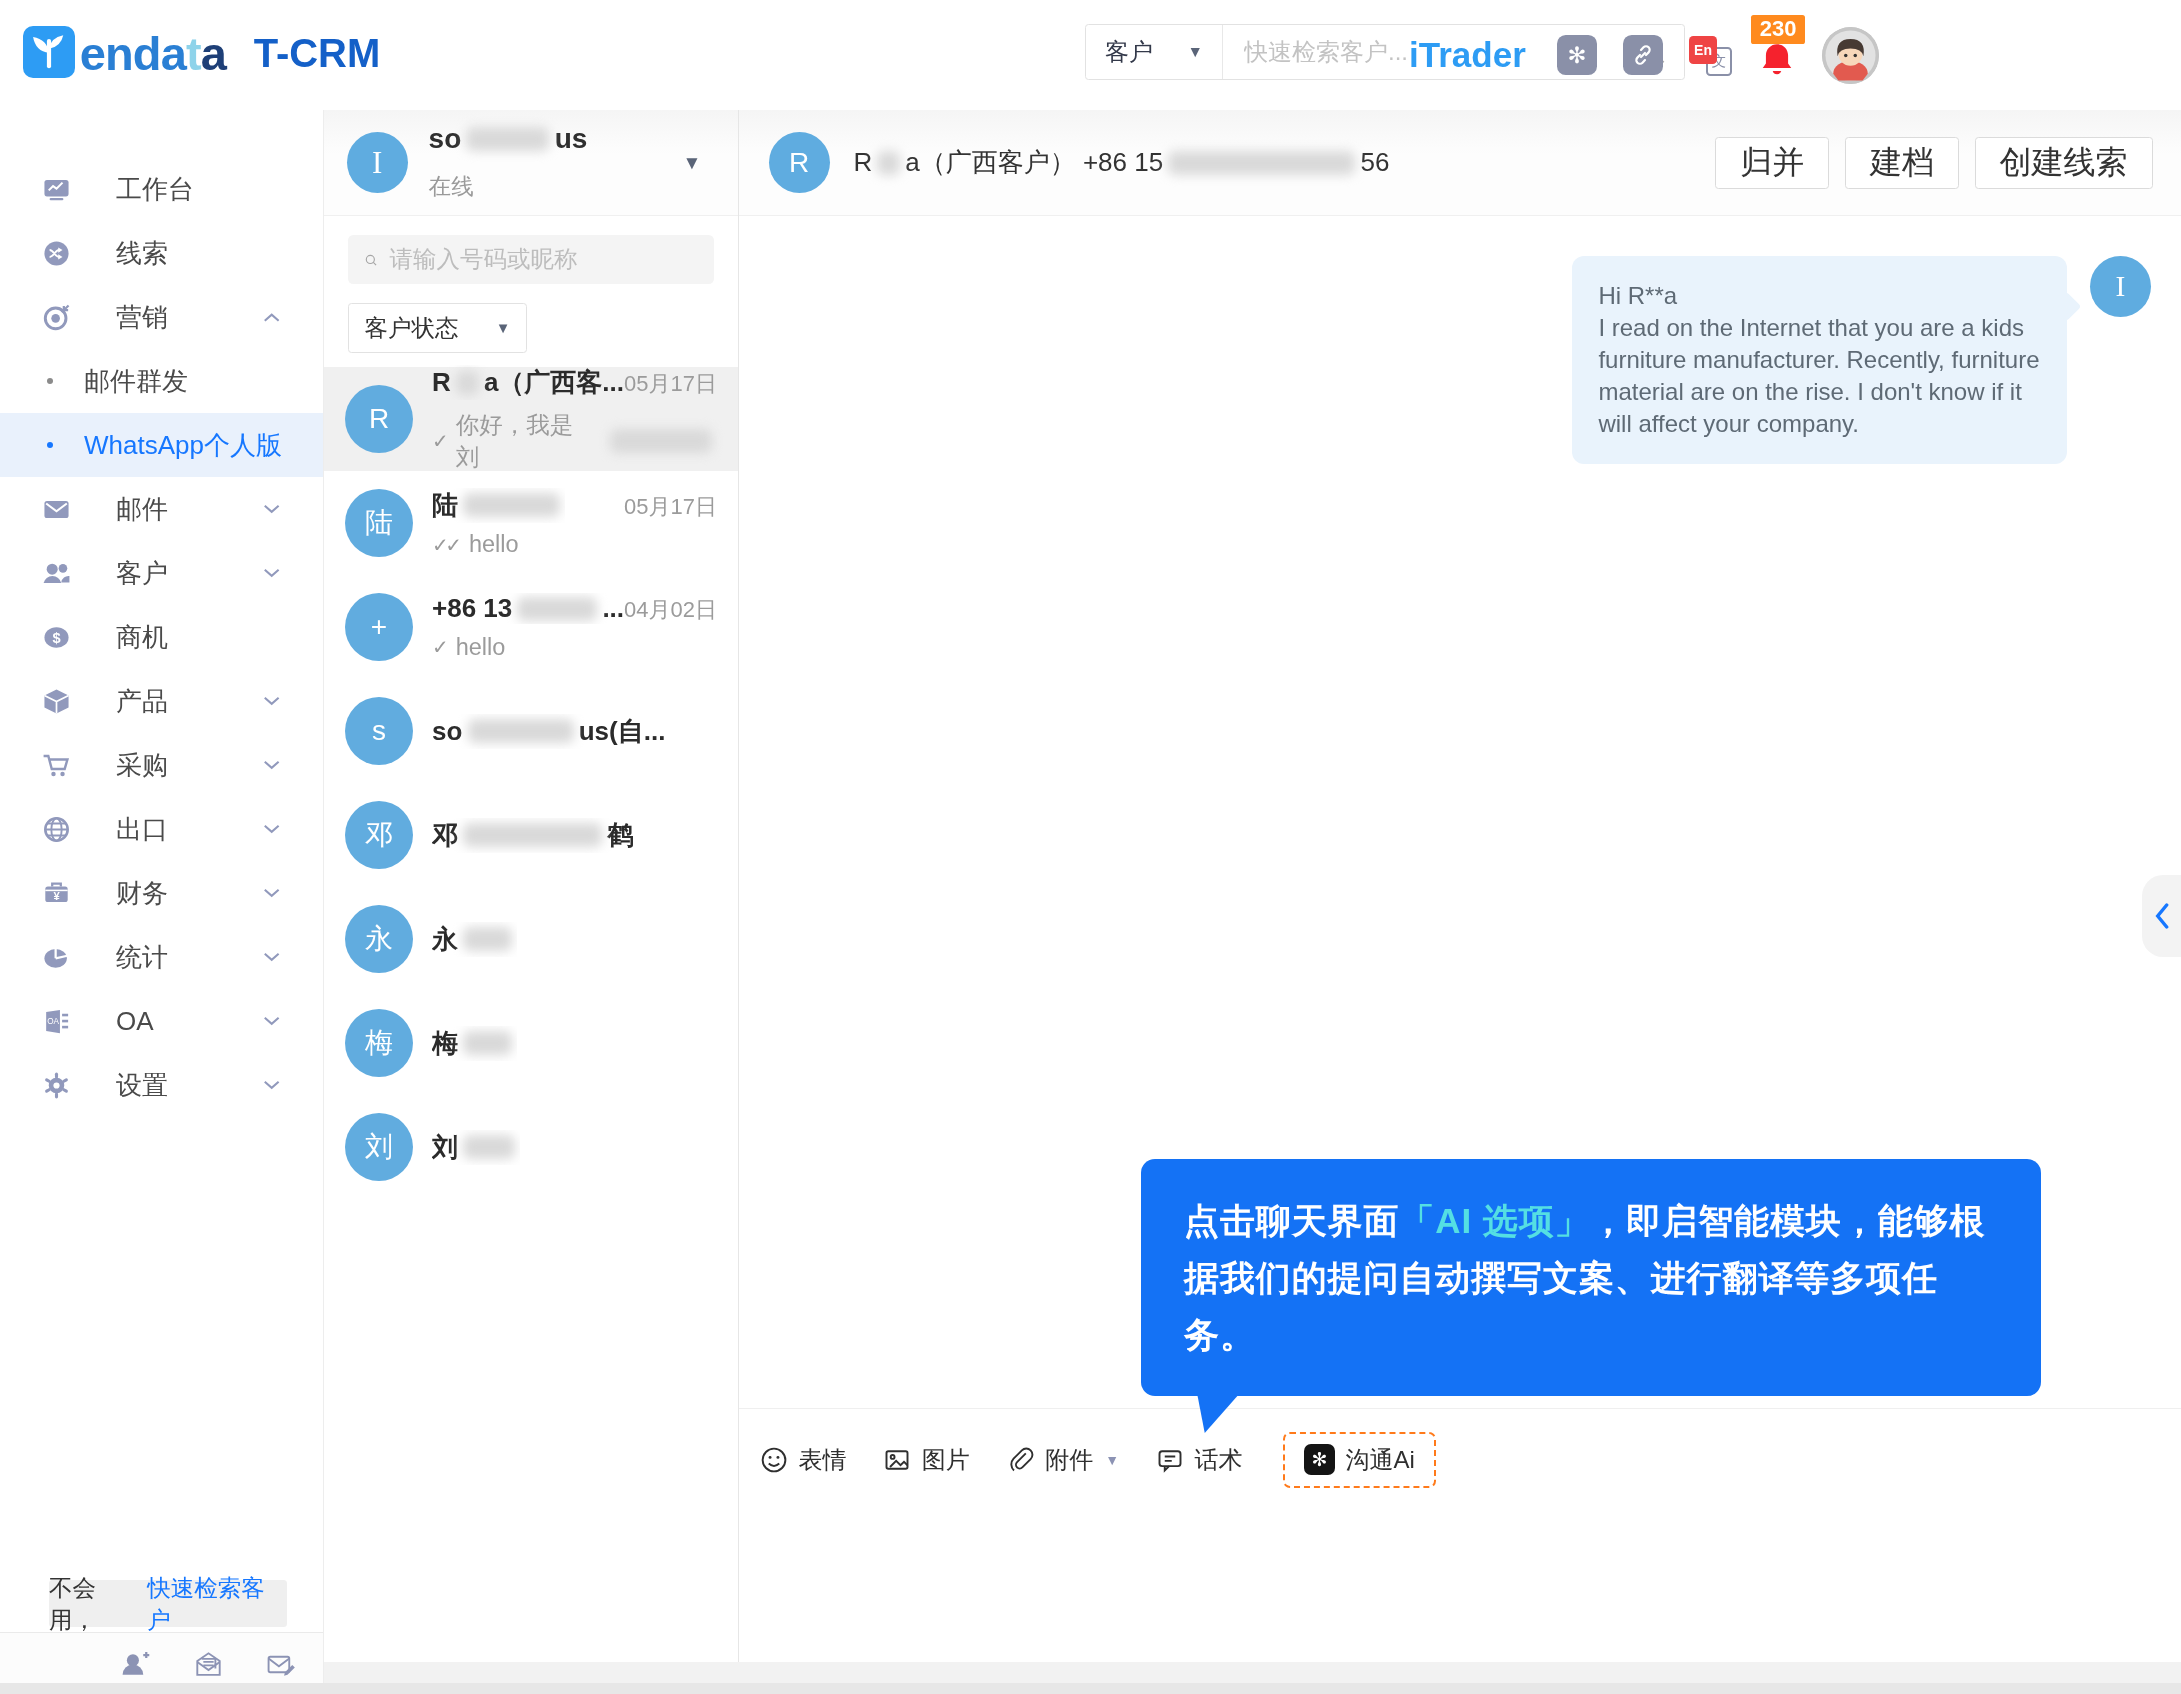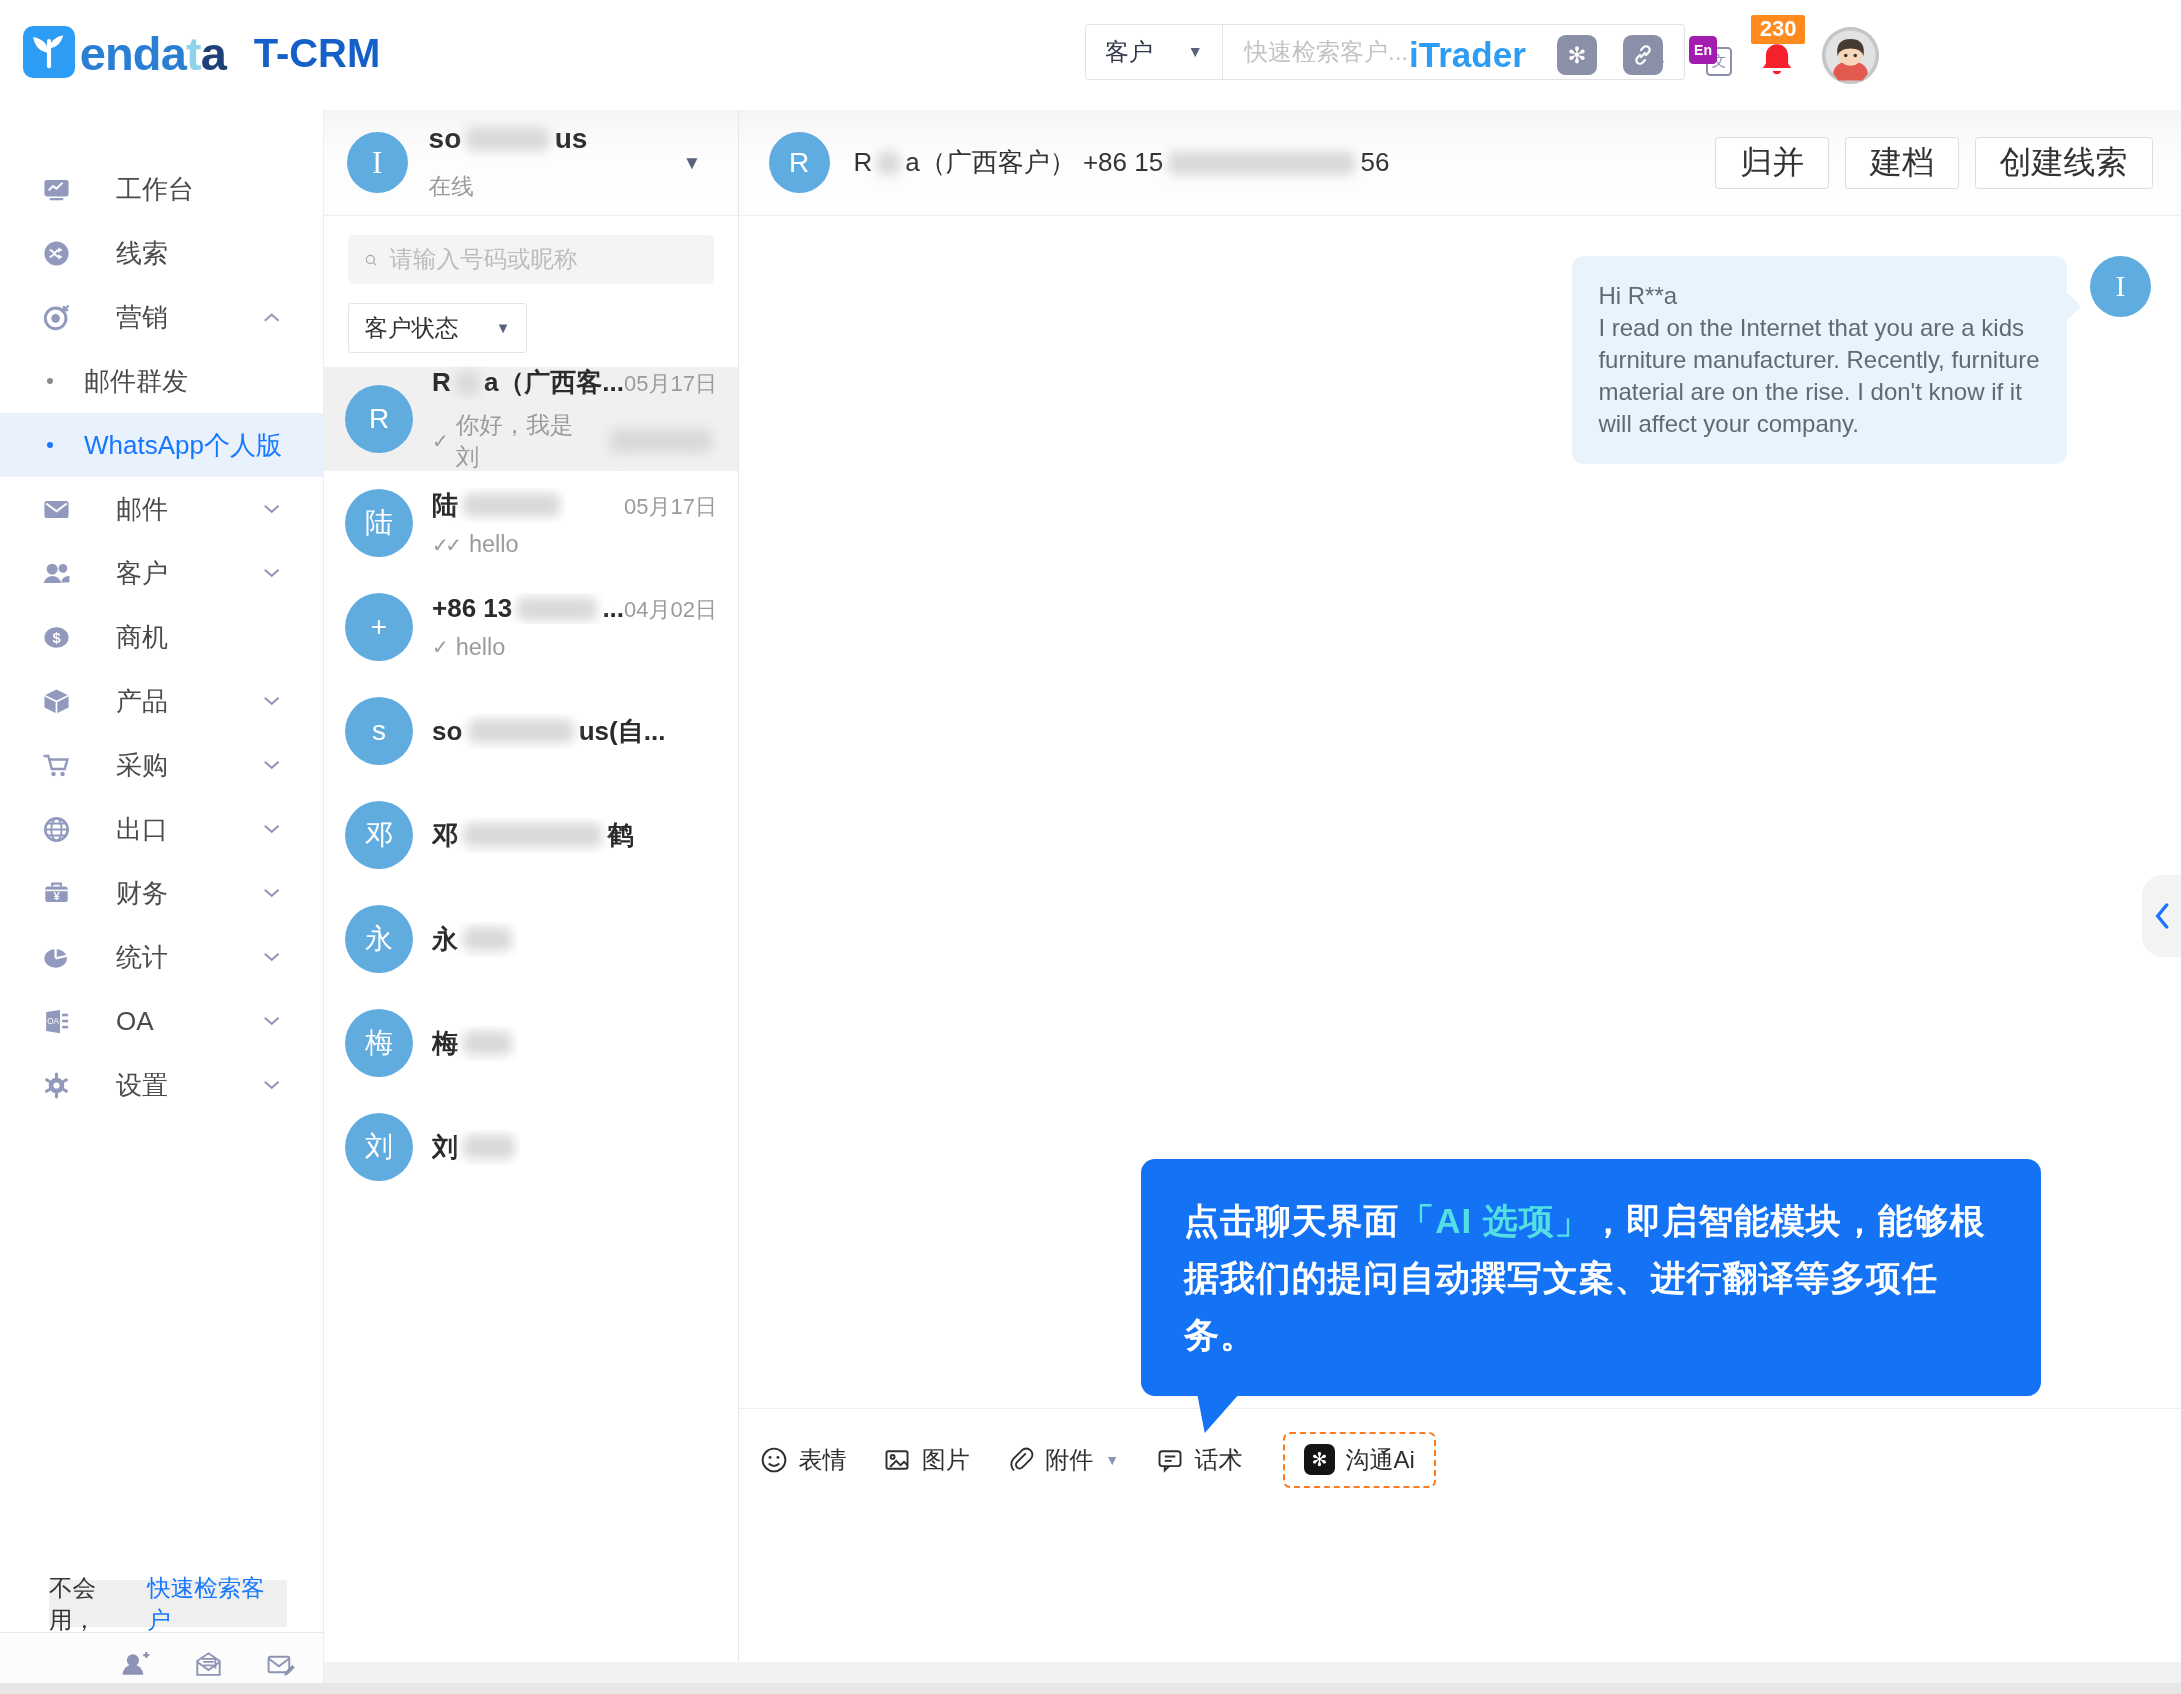--- a/index.html
+++ b/index.html
@@ -21,21 +21,21 @@
   .ts-cat .caret { font-size:15.6px; color:#5A6478; }
   .ts-input { flex:1; height:100%; border:none; outline:none; font-size:24px; padding:0 21px; color:#333; font-family:"Liberation Sans", sans-serif; }
   .ts-input::placeholder { color:#C3C3C3; }
   .ts-mag { margin-right:17.4px; display:flex; }
 
   .topright { position:absolute; right:21px; top:0; height:110px; display:flex; align-items:center; gap:26px; }
   .itrader { font-size:35px; font-weight:bold; color:#2D9CF4; margin-right:5.2px; }
   .sq-icon { width:40px; height:40px; background:#8A90A8; border-radius:8.7px; color:#fff; display:flex; align-items:center; justify-content:center; cursor:pointer; }
   .gpt-gray { font-size:22.6px; }
   .tr-icon { position:relative; width:43px; height:42px; cursor:pointer; }
-  .tr-en { position:absolute; left:0; top:1.7px; width:28px; height:28px; background:#a21caf; border-radius:4.3px; color:#fff; font-size:14px; font-weight:bold; display:flex; align-items:center; justify-content:center; z-index:2; }
+  .tr-en { position:absolute; left:0; top:1.7px; width:28px; height:28px; background:#ef4444; border-radius:4.3px; color:#fff; font-size:14px; font-weight:bold; display:flex; align-items:center; justify-content:center; z-index:2; }
   .tr-zh { position:absolute; right:0; bottom:0; width:26px; height:29.5px; border:2.2px solid #8A90A8; border-radius:4.3px; color:#8A90A8; font-size:14.8px; display:flex; align-items:center; justify-content:center; background:#fff; }
   .bell-wrap { position:relative; margin-top:12px; cursor:pointer; }
   .bell-badge { position:absolute; left:-7px; top:-26px; background:#FF8A1E; color:#fff; font-size:22px; font-weight:bold; padding:1.7px 8.7px; border-radius:2.6px; line-height:26px; }
   .avatar-user { width:57px; height:57px; border-radius:50%; overflow:hidden; background:#C6C6C6; cursor:pointer; }
 
   
   .sidebar { position:absolute; left:0; top:110px; width:324px; height:1585px; background:#fff; border-right:0.9px solid #EDEDED; }
   .nav-list { padding-top:47px; }
   .nav-item { height:64px; display:flex; align-items:center; padding-left:40px; cursor:pointer; }
   .nav-ico { width:33px; display:flex; justify-content:center; }

